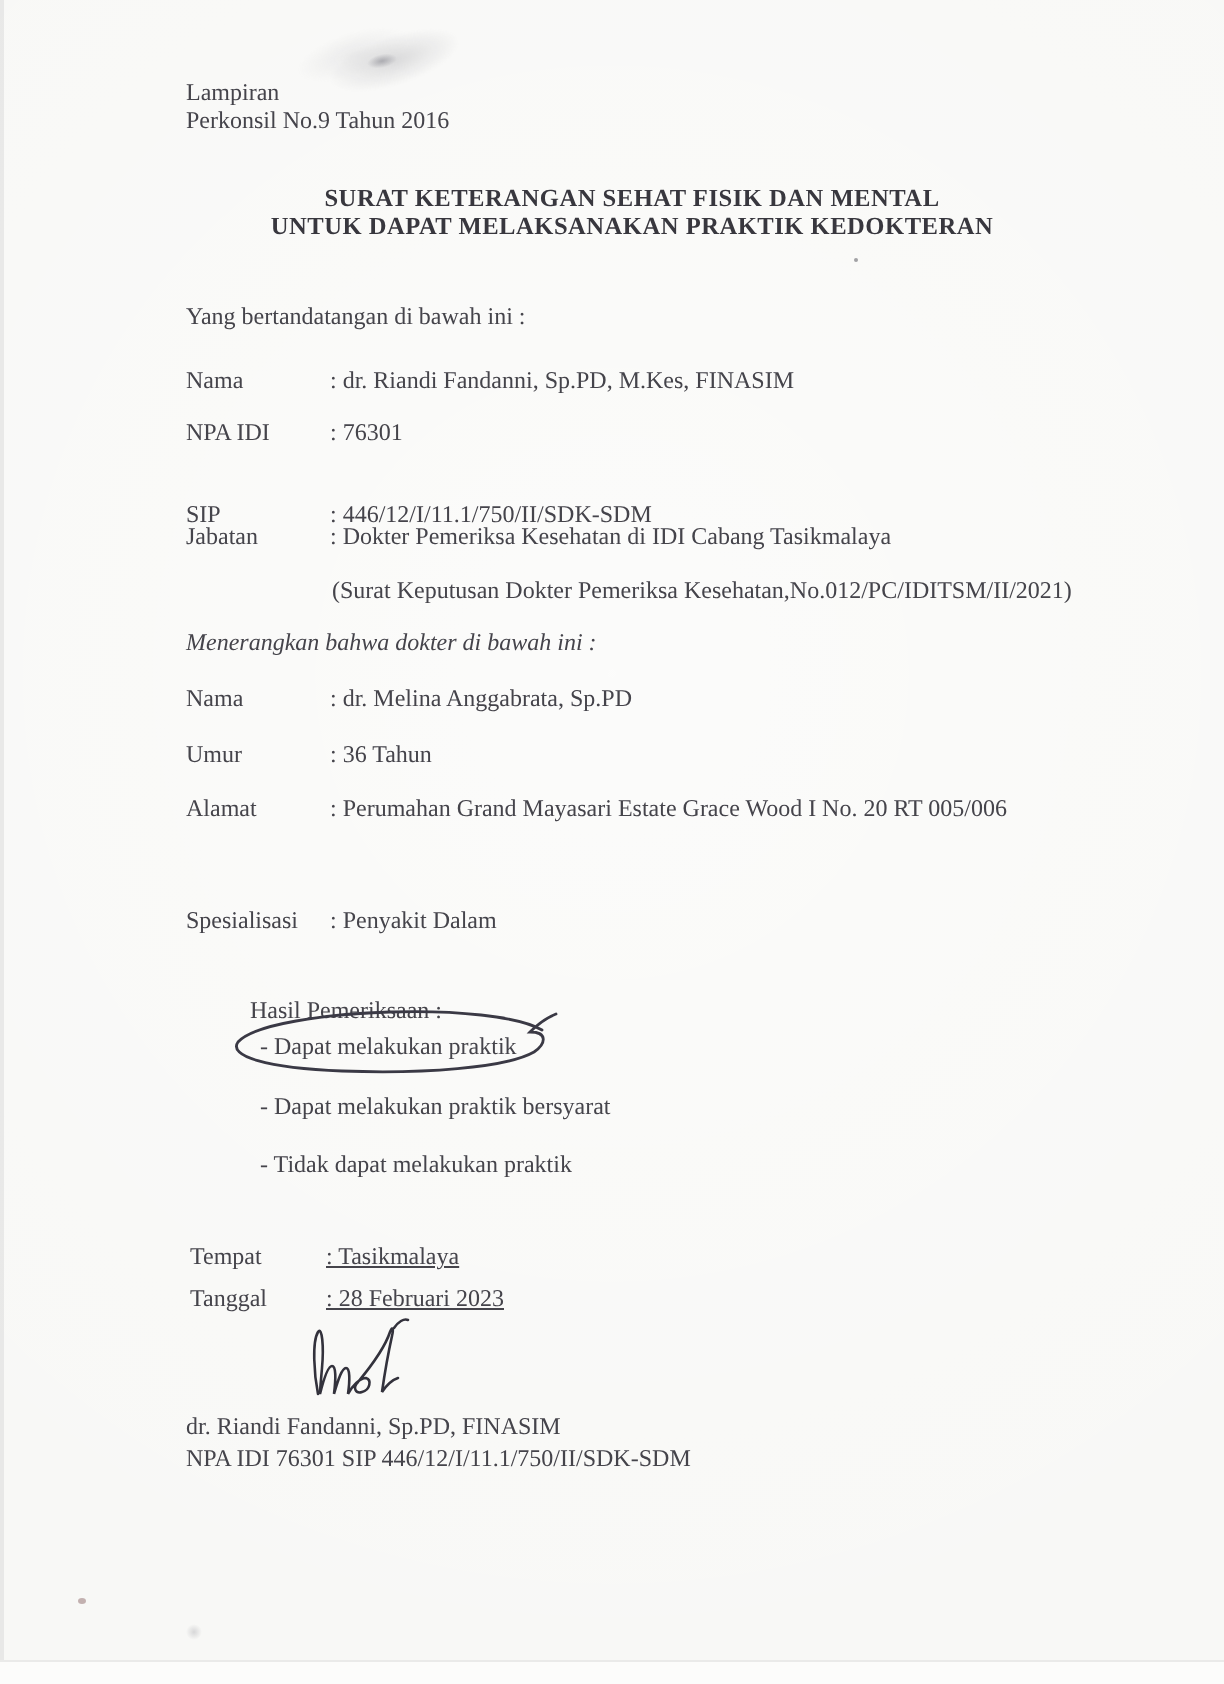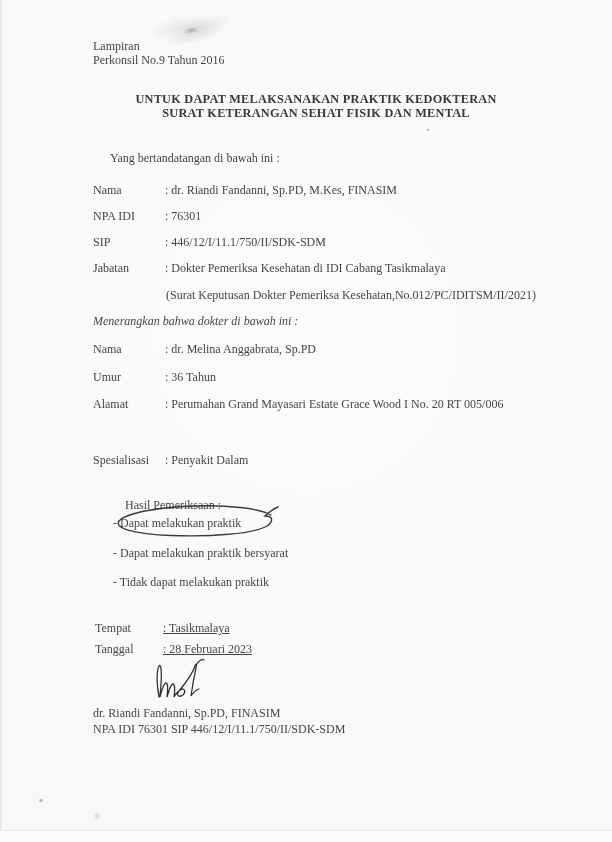--- a/index.html
+++ b/index.html
@@ -32,30 +32,30 @@
   .header-block { left: 93px; top: 39px; }
   .title-block {
     left: 20px; right: 0; top: 92px;
     text-align: center;
     font-weight: bold;
     color: var(--ink-dark);
     font-size: 12.3px;
     letter-spacing: 0.25px;
     line-height: 14px;
   }
-  .intro { left: 110px; top: 151px; }
+  .intro { left: 93px; top: 151px; }
   .row { left: 93px; }
   .row .lbl { display: inline-block; width: 72px; }
   .row2 { left: 95px; text-decoration: underline; }
   .row2 .lbl { display: inline-block; width: 68px; }
   .decree { left: 166px; top: 288px; }
   .statement { left: 93px; top: 314px; font-style: italic; }
   .addr2 { left: 173px; top: 425px; }
   .results-heading { left: 93px; top: 498px; margin-left: 32px; }
-  .option { left: 113px; }
+  .option { left: 130px; }
   .signer-name { left: 93px; top: 706px; }
   .signer-creds { left: 93px; top: 722px; }
   .circle-svg { left: 111px; top: 504px; width: 172px; height: 36px; }
   .signature-svg { left: 150px; top: 657px; width: 62px; height: 46px; }
   svg { display: block; overflow: visible; }
 
   
   .smudge {
     left: 143px; top: 10px; width: 86px; height: 38px;
     background:
@@ -94,33 +94,33 @@
   <div class="abs speck s4"></div>
   <div class="abs left-edge"></div>
   <div class="abs bottom-edge"></div>
 
   <div class="abs header-block">
     <div class="txt">Lampiran</div>
     <div class="txt">Perkonsil No.9 Tahun 2016</div>
   </div>
 
   <div class="abs title-block">
+    <div class="txt">SURAT KETERANGAN SEHAT FISIK DAN MENTAL</div>
     <div class="txt">UNTUK DAPAT MELAKSANAKAN PRAKTIK KEDOKTERAN</div>
-    <div class="txt">SURAT KETERANGAN SEHAT FISIK DAN MENTAL</div>
   </div>
 
   <div class="abs intro txt">Yang bertandatangan di bawah ini :</div>
 
   <div class="abs row txt" style="top:183px">
     <span class="lbl">Nama</span><span class="val">: dr. Riandi Fandanni, Sp.PD, M.Kes, FINASIM</span>
   </div>
   <div class="abs row txt" style="top:209px">
     <span class="lbl">NPA IDI</span><span class="val">: 76301</span>
   </div>
-  <div class="abs row txt" style="top:235px">
+  <div class="abs row txt" style="top:250px">
     <span class="lbl">SIP</span><span class="val">: 446/12/I/11.1/750/II/SDK-SDM</span>
   </div>
   <div class="abs row txt" style="top:261px">
     <span class="lbl">Jabatan</span><span class="val">: Dokter Pemeriksa Kesehatan di IDI Cabang Tasikmalaya</span>
   </div>
   <div class="abs decree txt">(Surat Keputusan Dokter Pemeriksa Kesehatan,No.012/PC/IDITSM/II/2021)</div>
 
   <div class="abs statement txt">Menerangkan bahwa dokter di bawah ini :</div>
 
   <div class="abs row txt" style="top:342px">

